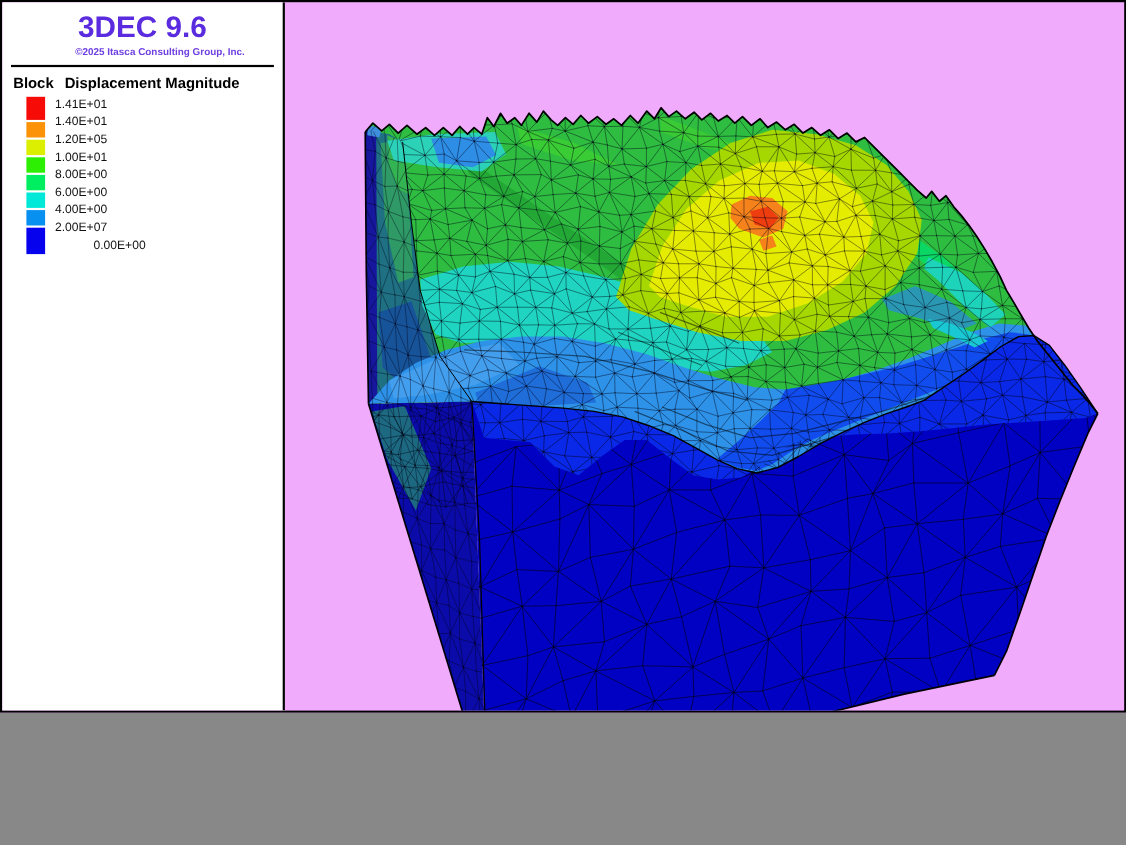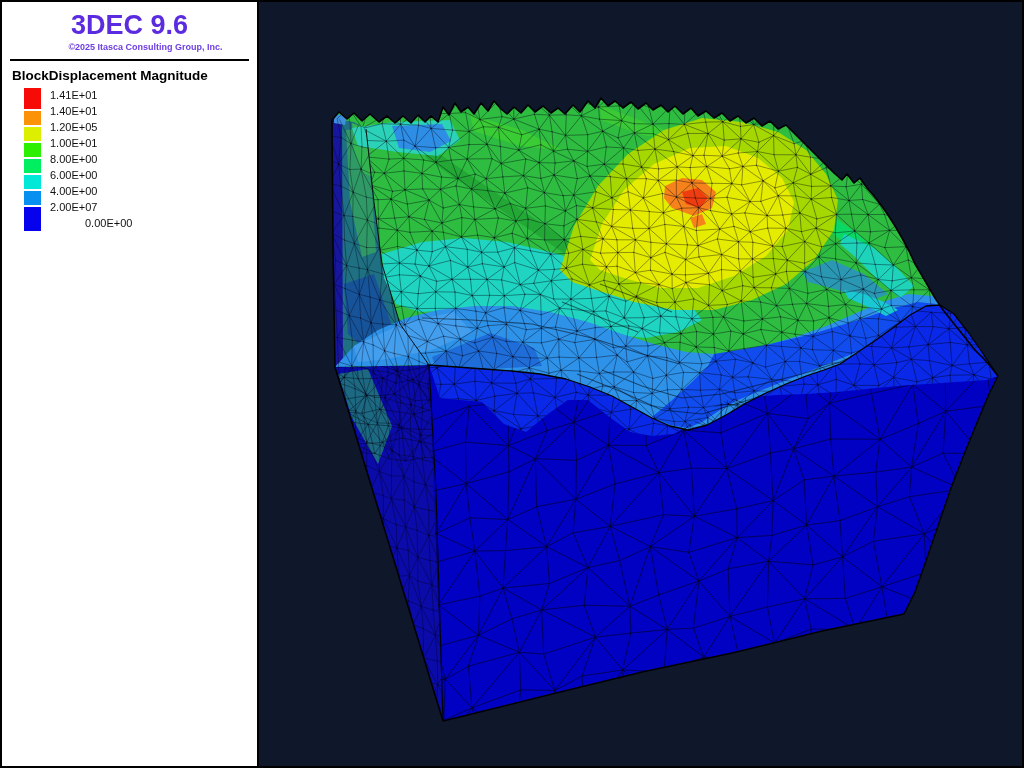--- a/index.html
+++ b/index.html
@@ -1,34 +1,34 @@
 <!DOCTYPE html>
 <html><head>
 <meta charset="utf-8">
 <style>
   html,body{margin:0;padding:0;background:#888;}
   *{box-sizing:border-box;}
   .frame{
-    position:relative;width:1024px;height:768px;background:#0f172a;
+    position:relative;width:1024px;height:648px;background:#f0abfc;
     border:2px solid #000;overflow:hidden;
     font-family:"Liberation Sans","DejaVu Sans",sans-serif;
   }
   .scene-svg{position:absolute;left:0;top:0;width:1024px;height:768px;z-index:1;}
   .sidebar{
     position:absolute;left:0;top:0;width:257px;height:100%;
     background:#ffffff;border-right:2px solid #000;z-index:2;
   }
   .app-title{
     margin-top:8px;text-align:center;font-size:27px;font-weight:bold;
     letter-spacing:0px;
   }
   .copyright{margin-top:1px;text-align:center;font-size:9px;font-weight:bold;margin-left:32px;}
   .rule{margin:7px 8px 0 8px;border-top:2px solid #000;height:0;}
   .legend-head{
-    display:flex;margin:7px 0 0 10px;
+    display:flex;gap:10px;margin:7px 0 0 10px;
     font-size:13.5px;font-weight:bold;color:#000;white-space:nowrap;
   }
   .legend-canvas{position:absolute;left:0;top:0;width:257px;height:768px;}
   .swatch{position:absolute;left:22px;width:17px;}
   .swatch-label{
     position:absolute;left:48px;font-size:11px;color:#111;
     font-family:"Liberation Sans","DejaVu Sans",sans-serif;white-space:nowrap;
   }
 </style>
 </head>

